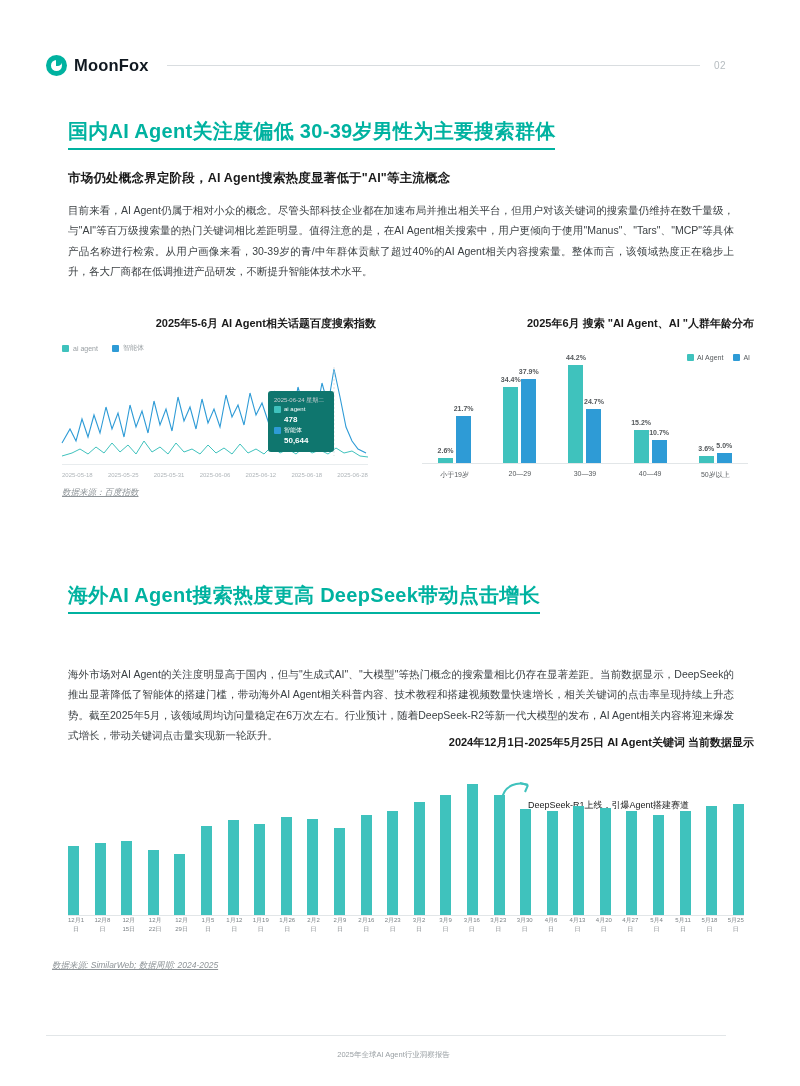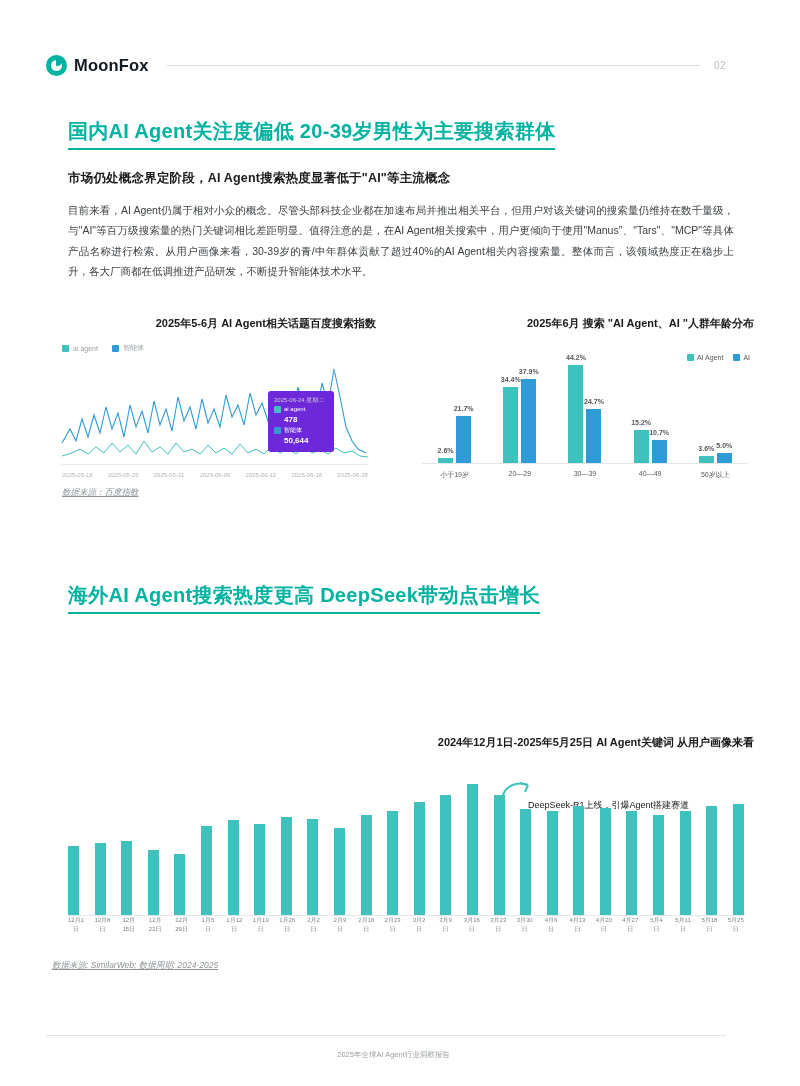--- a/index.html
+++ b/index.html
@@ -100,21 +100,21 @@
   .c1-canvas { position: relative; margin-top: 4px; height: 108px; }
   .c1-axis { position: absolute; left: 16px; right: 8px; bottom: 0; height: 1px; background: #e8ecee; }
   .c1-xlabels {
     position: absolute; left: 16px; right: 8px; bottom: -13px;
     display: flex; justify-content: space-between;
     font-size: 6px; color: #b0b6ba;
   }
   .tooltip {
     position: absolute; right: 42px; top: 34px;
     width: 66px;
-    background: #6d28d9; color: #fff;
+    background: #0f766e; color: #fff;
     border-radius: 3px;
     padding: 5px 6px;
     font-size: 6px; line-height: 1.5;
   }
   .tt-row { display: flex; align-items: center; gap: 3px; }
   .tt-val { font-size: 8px; font-weight: bold; margin-left: 10px; }
 
   
   #chart2 { position: absolute; left: 412px; top: 316px; width: 342px; height: 170px; }
   .c2-legend { position: absolute; right: 4px; top: 38px; display: flex; gap: 10px; font-size: 7px; color: #55595c; }
@@ -173,21 +173,21 @@
   <div class="header">
     <div class="logo-wrap">
       <span class="logo-mark"></span>
       <span class="logo-text">MoonFox</span>
     </div>
     <div class="header-rule"></div>
     <div class="page-num">02</div>
   </div>
 
   <div class="sec-title-wrap" style="left:68px; top:118px;">
-    <div class="sec-title">国内AI Agent关注度偏低 20-39岁男性为主要搜索群体</div>
+    <div class="sec-title">国内AI Agent关注度偏低 30-39岁男性为主要搜索群体</div>
   </div>
   <div style="position:absolute; left:68px; top:170px;" class="sec-sub">市场仍处概念界定阶段，AI Agent搜索热度显著低于"AI"等主流概念</div>
   <div style="position:absolute; left:68px; top:200px; width:666px;" class="sec-body">目前来看，AI Agent仍属于相对小众的概念。尽管头部科技企业都在加速布局并推出相关平台，但用户对该关键词的搜索量仍维持在数千量级，与"AI"等百万级搜索量的热门关键词相比差距明显。值得注意的是，在AI Agent相关搜索中，用户更倾向于使用"Manus"、"Tars"、"MCP"等具体产品名称进行检索。从用户画像来看，30-39岁的青/中年群体贡献了超过40%的AI Agent相关内容搜索量。整体而言，该领域热度正在稳步上升，各大厂商都在低调推进产品研发，不断提升智能体技术水平。</div>
 
   <div id="chart1">
     <div class="chart-title">2025年5-6月 AI Agent相关话题百度搜索指数</div>
     <div class="c1-legend">
       <span class="lg">
         <i class="sw" style="background:#3fc2bd"></i>
         <em style="font-style:normal">ai agent</em>
@@ -295,23 +295,24 @@
       <div>20—29</div>
       <div>30—39</div>
       <div>40—49</div>
       <div>50岁以上</div>
     </div>
   </div>
 
   <div class="sec-title-wrap" style="left:68px; top:582px;">
     <div class="sec-title">海外AI Agent搜索热度更高 DeepSeek带动点击增长</div>
   </div>
+  <div style="position:absolute; left:68px; top:664px; width:666px;" class="sec-body">海外市场对AI Agent的关注度明显高于国内，但与"生成式AI"、"大模型"等热门概念的搜索量相比仍存在显著差距。当前数据显示，DeepSeek的推出显著降低了智能体的搭建门槛，带动海外AI Agent相关科普内容、技术教程和搭建视频数量快速增长，相关关键词的点击率呈现持续上升态势。截至2025年5月，该领域周均访问量稳定在6万次左右。行业预计，随着DeepSeek-R2等新一代大模型的发布，AI Agent相关内容将迎来爆发式增长，带动关键词点击量实现新一轮跃升。</div>
 
   <div id="chart3">
-    <div class="chart-title">2024年12月1日-2025年5月25日 AI Agent关键词 从用户画像来看</div>
+    <div class="chart-title">2024年12月1日-2025年5月25日 AI Agent关键词 当前数据显示</div>
 
     <svg class="annot-arrow" width="34" height="24" viewBox="0 0 34 24">
       <path d="M4 20 C6 6, 20 2, 30 6" fill="none" stroke="#3fc2bd" stroke-width="2"></path>
       <path d="M30 6 L22 4 M30 6 L27 13" fill="none" stroke="#3fc2bd" stroke-width="2"></path>
     </svg>
     <div class="annot">DeepSeek-R1上线，引爆Agent搭建赛道</div>
 
     <div class="c3-plot">
       <div class="c3-bar" style="height:47.5%"></div>
       <div class="c3-bar" style="height:50%"></div>

